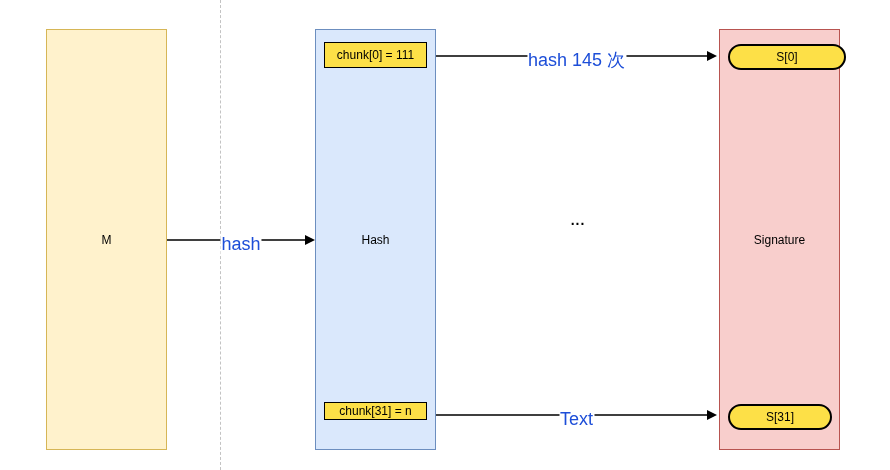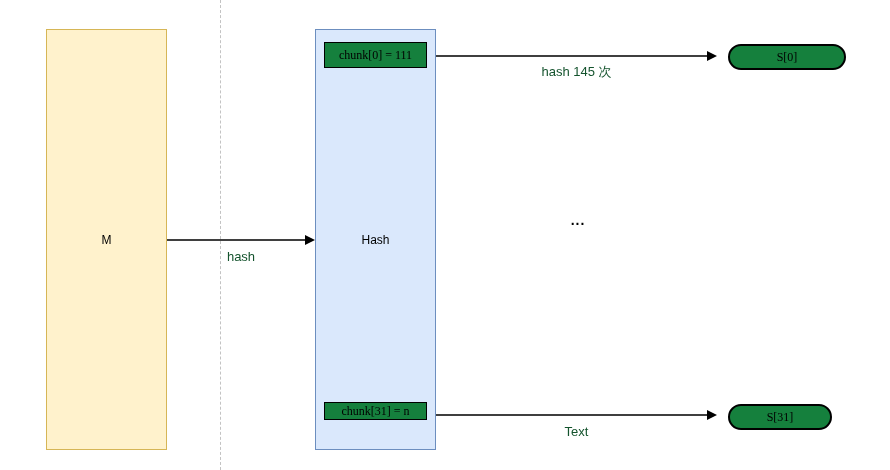--- a/index.html
+++ b/index.html
@@ -32,56 +32,55 @@
     display: flex;
     align-items: center;
     justify-content: center;
     font-size: 12px;
     color: #000000;
   }
   .box-label { text-align: center; }
 
   .inner-box {
     position: absolute;
-    background: #15803d;
+    background: #fde047;
     border: 1.5px solid #000000;
     display: flex;
     align-items: center;
     justify-content: center;
     font-size: 12px;
     color: #000000;
     white-space: nowrap;
     z-index: 3;
-    font-family: Liberation Serif, serif;
   }
   .inner-box.sig { border-width: 2px; }
 
   .arrow { position: absolute; height: 0; z-index: 2; }
   .arrow-line {
     position: absolute;
     left: 0; right: 5px; top: -1px;
     height: 2px;
     background: #3f3f3f;
   }
   .arrow-head {
     position: absolute;
     right: 0; top: -5.5px;
     width: 0; height: 0;
     border-left: 10px solid #000000;
     border-top: 5.5px solid transparent;
     border-bottom: 5.5px solid transparent;
   }
   .arrow-label {
     position: absolute;
-    left: 50%; top: 16px;
+    left: 50%; top: 4px;
     transform: translate(-50%, -50%);
     background: #ffffff;
     padding: 0 1px;
-    font-size: 13px;
-    color: #14532d;
+    font-size: 18px;
+    color: #1d4ed8;
     white-space: nowrap;
   }
 
   .ellipsis {
     position: absolute;
     left: 565px;
     top: 212px;
     width: 26px;
     text-align: center;
     font-size: 14px;
@@ -108,20 +107,23 @@
   <div class="dashed-line"></div>
 
   <div class="big-box" style="left: 46px; background: rgb(255, 242, 204); border-color: rgb(214, 182, 86);">
     <span class="box-label">M</span>
   </div>
 
   <div class="big-box" style="left: 315px; background: rgb(218, 232, 252); border-color: rgb(108, 142, 191);">
     <span class="box-label">Hash</span>
   </div>
 
+  <div class="big-box" style="left: 719px; background: rgb(248, 206, 204); border-color: rgb(184, 84, 80);">
+    <span class="box-label">Signature</span>
+  </div>
 
   <div class="inner-box" style="left: 324px; top: 42px; width: 103px; height: 26px;">
     <span>chunk[0] = 111</span>
   </div>
 
   <div class="inner-box" style="left: 324px; top: 402px; width: 103px; height: 18px;">
     <span>chunk[31] = n</span>
   </div>
 
   <div class="inner-box sig" style="left: 728px; top: 44px; width: 118px; height: 26px; border-radius: 13px;">

